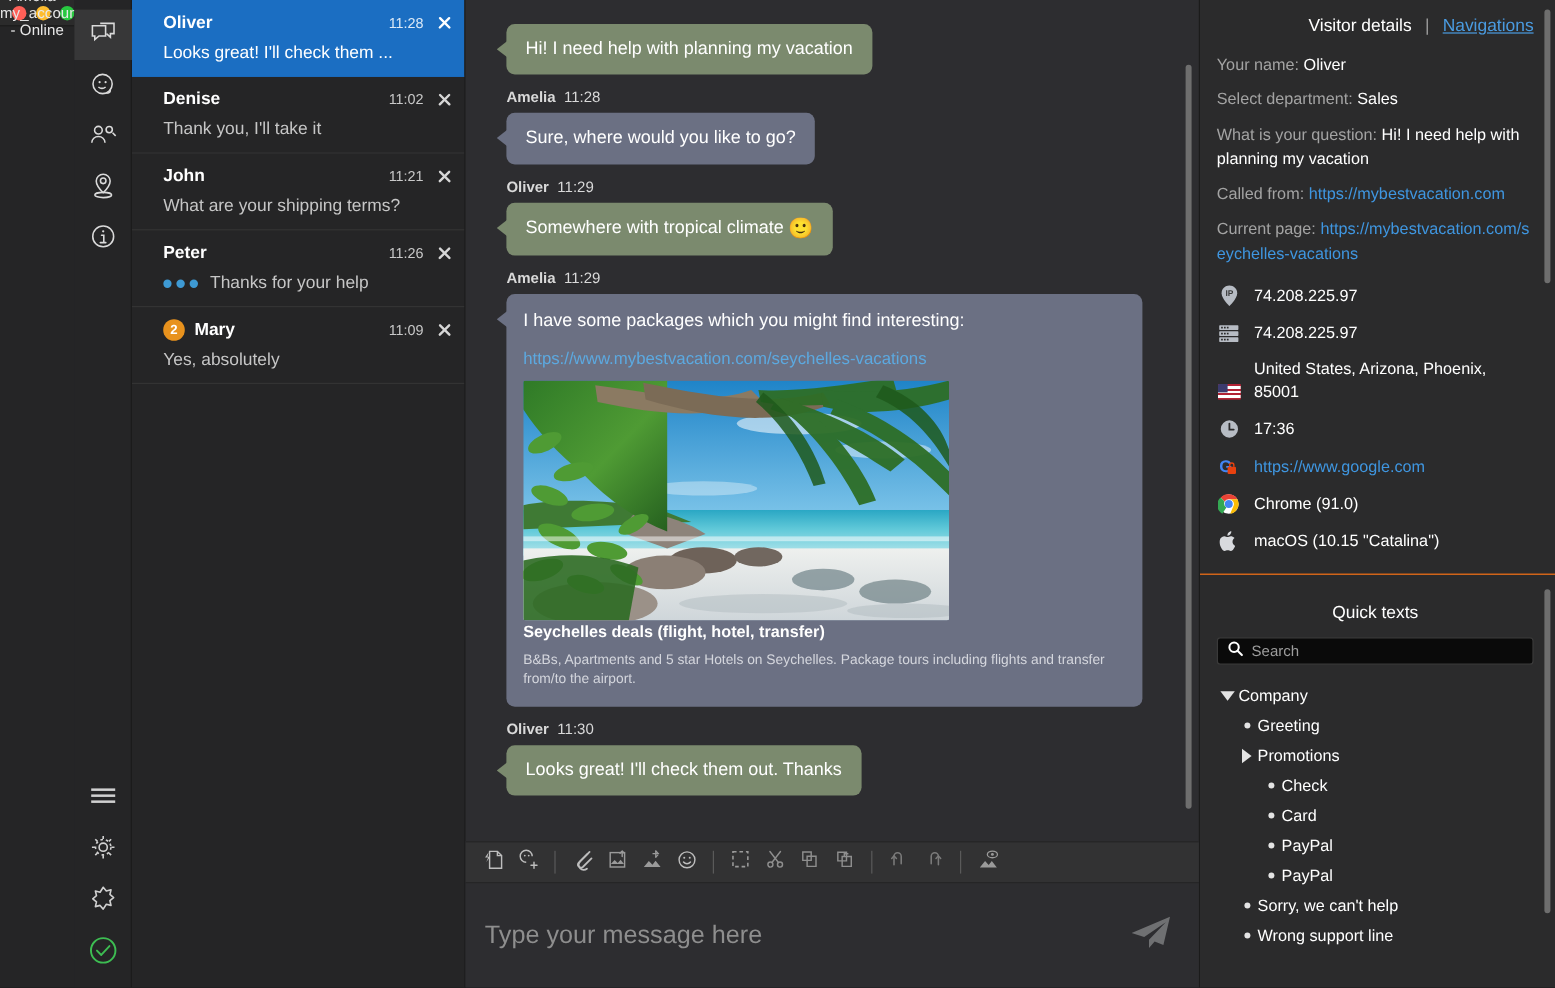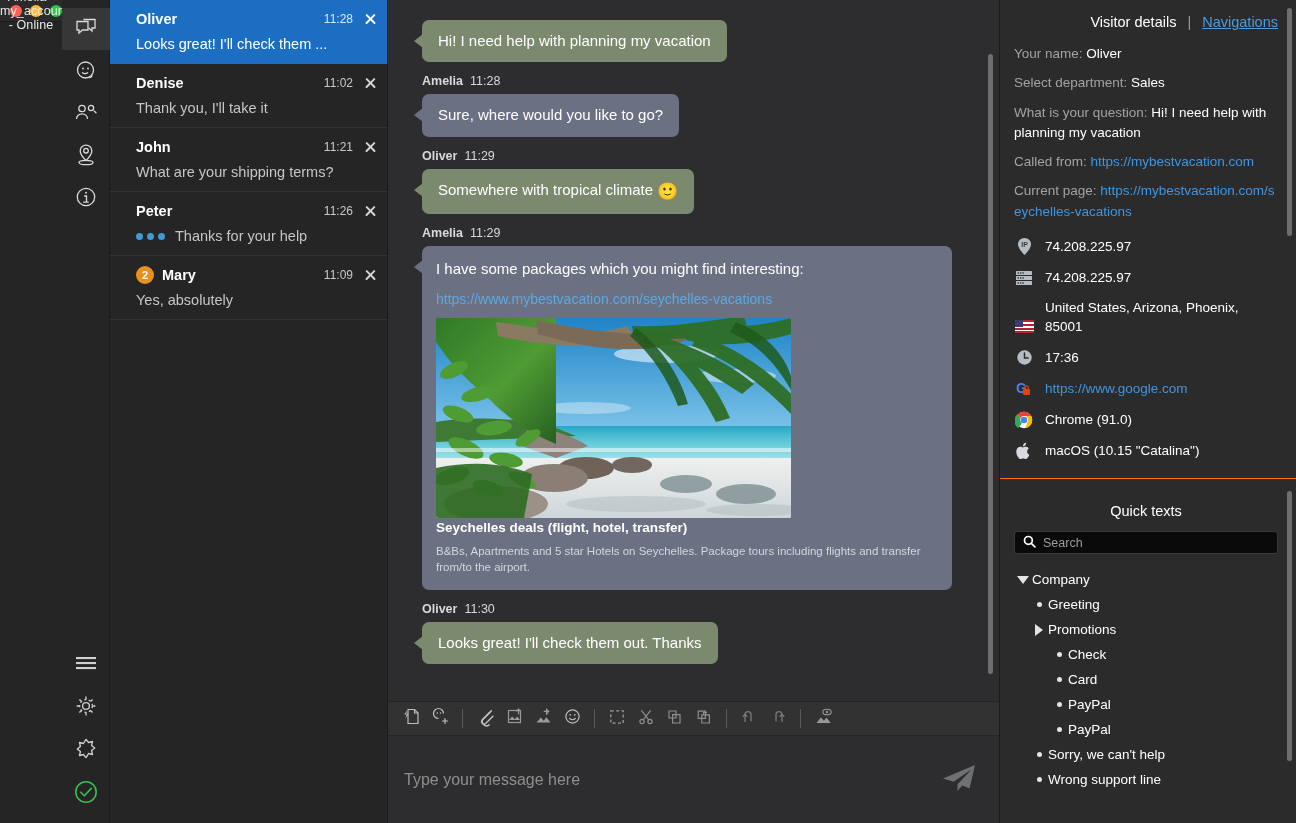--- a/index.html
+++ b/index.html
@@ -184,21 +184,21 @@
   .tool-sep { width: 1px; height: 19px; background: #5a5a5a; margin: 0 6px; }
   .compose {
     flex: 0 0 88px; height: 88px;
     background: #2d2d30;
     display: flex; align-items: center;
     padding: 0 20px 0 16px;
     border-top: 1px solid #252526;
   }
   .compose-input {
     flex: 1; background: transparent; border: 0; outline: none;
-    color: #e6e6e6; font-size: 16px;
+    color: #e6e6e6; font-size: 21px;
     font-family: "Liberation Sans", sans-serif;
   }
   .compose-input::placeholder { color: #8e8e8e; }
   .send-btn { cursor: pointer; width: 40px; height: 34px; display: flex; align-items: center; justify-content: center; }
 
   
   .rightpanel {
     width: 296px; flex: 0 0 296px;
     background: #2b2b2c;
     display: flex; flex-direction: column;

